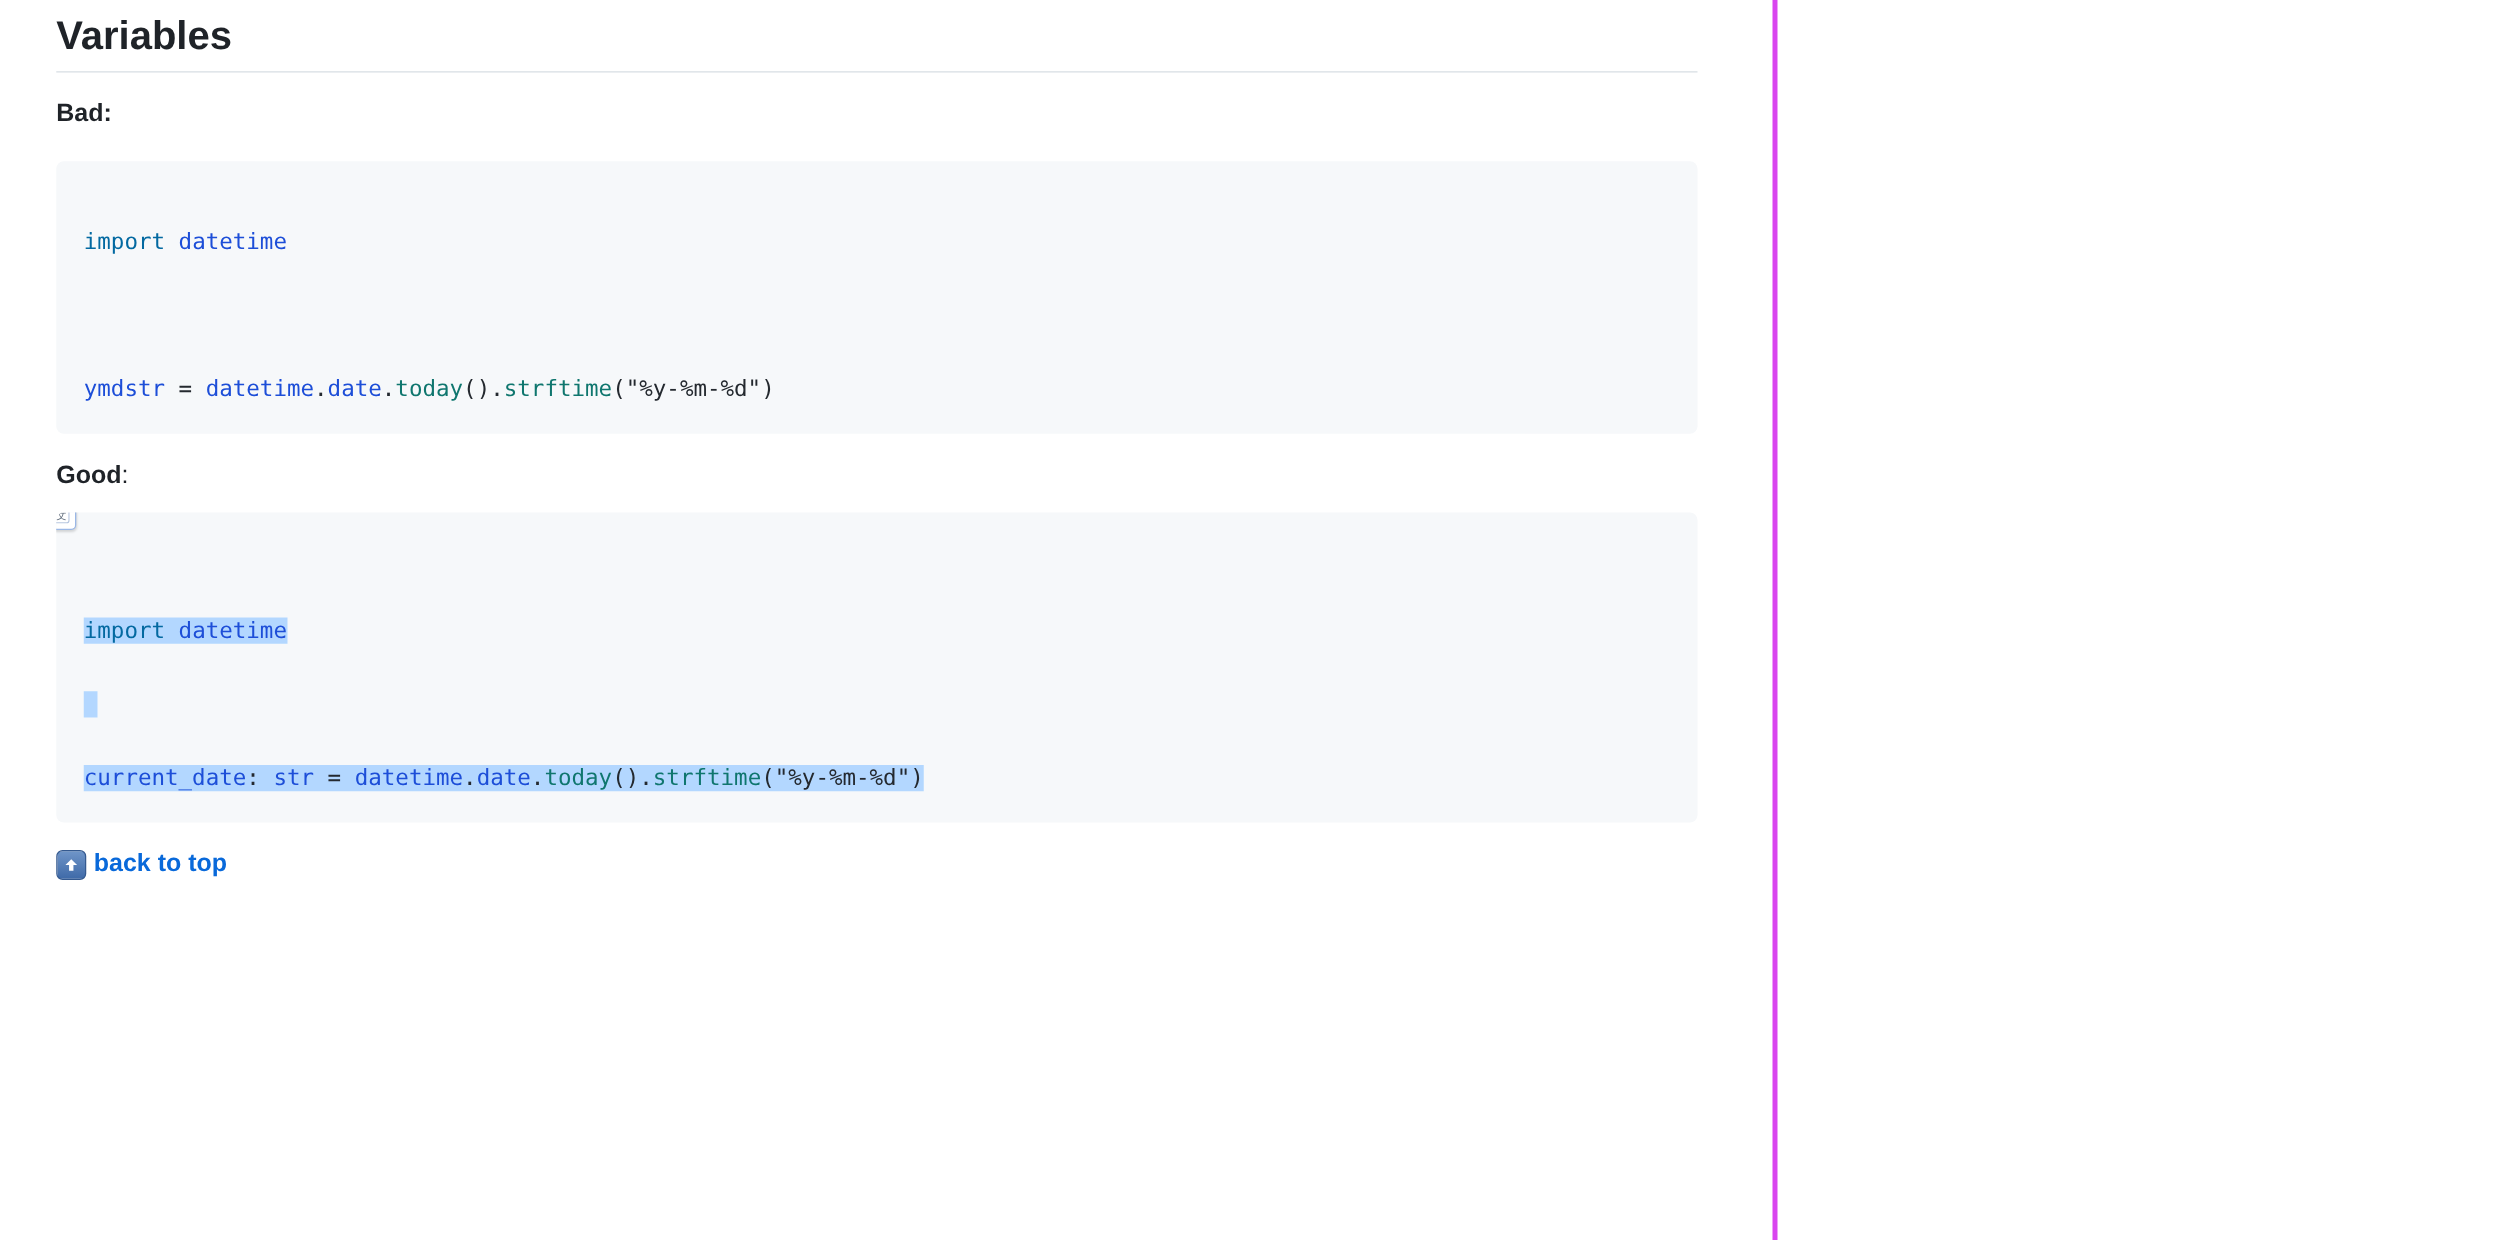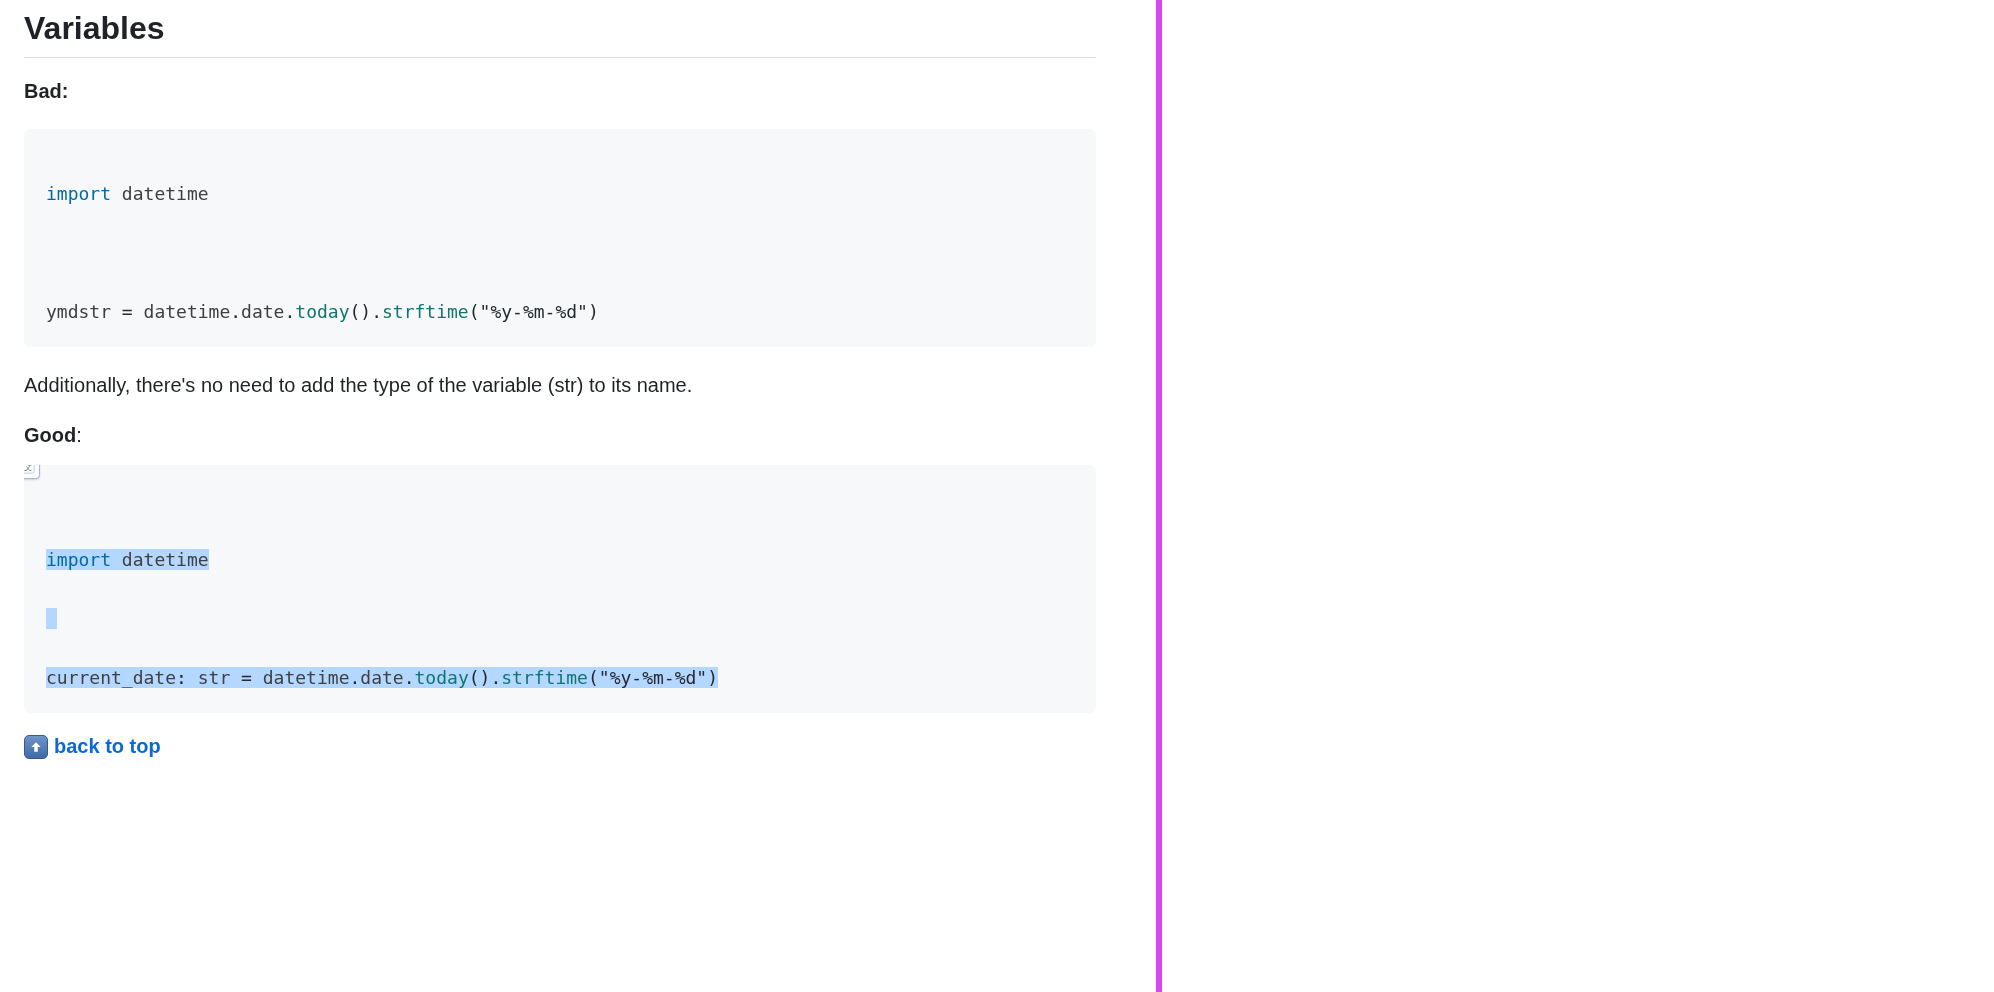--- a/index.html
+++ b/index.html
@@ -13,24 +13,24 @@
   }
   .page-wrap {
     width: 1994px;
     height: 992px;
     position: relative;
   }
   .content-panel {
     position: absolute;
     left: 0;
     top: 0;
-    width: 1162px;
+    width: 1422px;
     height: 992px;
-    border-right: 6px solid #d946ef;
-    padding: 0 60px 30px 24px;
+    border-right: 4px solid #d946ef;
+    padding: 0 60px 30px 45px;
   }
   h2.section-title {
     font-size: 32px;
     font-weight: 600;
     margin: 10px 0 12px 0;
     padding-bottom: 10px;
     border-bottom: 1px solid #d8dee4;
   }
   h3.subsection-title {
     font-size: 26px;
@@ -60,21 +60,21 @@
     font-size: 18px;
     line-height: 1.65;
     white-space: pre;
     overflow: hidden;
     position: relative;
   }
   .code-block .line { display: block; }
   .tok-kw { color: #0369a1; }
   .tok-fn { color: #0f766e; }
   .tok-str { color: #24292f; }
-  .tok-plain { color: #404040; }
+  .tok-plain { color: #1d4ed8; }
   .tok-punc { color: #24292f; }
   .highlighted {
     background: #b3d7ff;
   }
   .code-block-good {
     position: relative;
   }
   .translate-badge {
     position: absolute;
     left: -14px;
@@ -121,21 +121,20 @@
     <h2 class="section-title">Variables</h2>
 
 
     <p class="label-strong">Bad:</p>
 
     <div class="code-block">
 <span class="line"><span class="tok-kw">import</span><span class="tok-plain"> datetime</span></span>
 <span class="line"> </span>
 <span class="line"><span class="tok-plain">ymdstr </span><span class="tok-punc">=</span><span class="tok-plain"> datetime</span><span class="tok-punc">.</span><span class="tok-plain">date</span><span class="tok-punc">.</span><span class="tok-fn">today</span><span class="tok-punc">()</span><span class="tok-punc">.</span><span class="tok-fn">strftime</span><span class="tok-punc">(</span><span class="tok-str">"%y-%m-%d"</span><span class="tok-punc">)</span></span></div>
 
-    <p class="body-text">Additionally, there's no need to add the type of the variable (str) to its name.</p>
 
     <p class="label-strong-normalcolon"><b>Good</b><span>:</span></p>
 
     <div class="code-block code-block-good">
       <div class="translate-badge">
         <svg width="22" height="22" viewBox="0 0 24 24">
           <rect x="1" y="1" width="12" height="12" rx="2" fill="#4285f4"></rect>
           <text x="7" y="10.5" font-size="9" font-family="Arial" fill="#ffffff" text-anchor="middle" font-weight="bold">G</text>
           <rect x="9" y="9" width="13" height="13" rx="2" fill="#ffffff" stroke="#b8c7e0"></rect>
           <text x="15.5" y="19" font-size="9" font-family="Arial" fill="#5f6b7a" text-anchor="middle">文</text>

